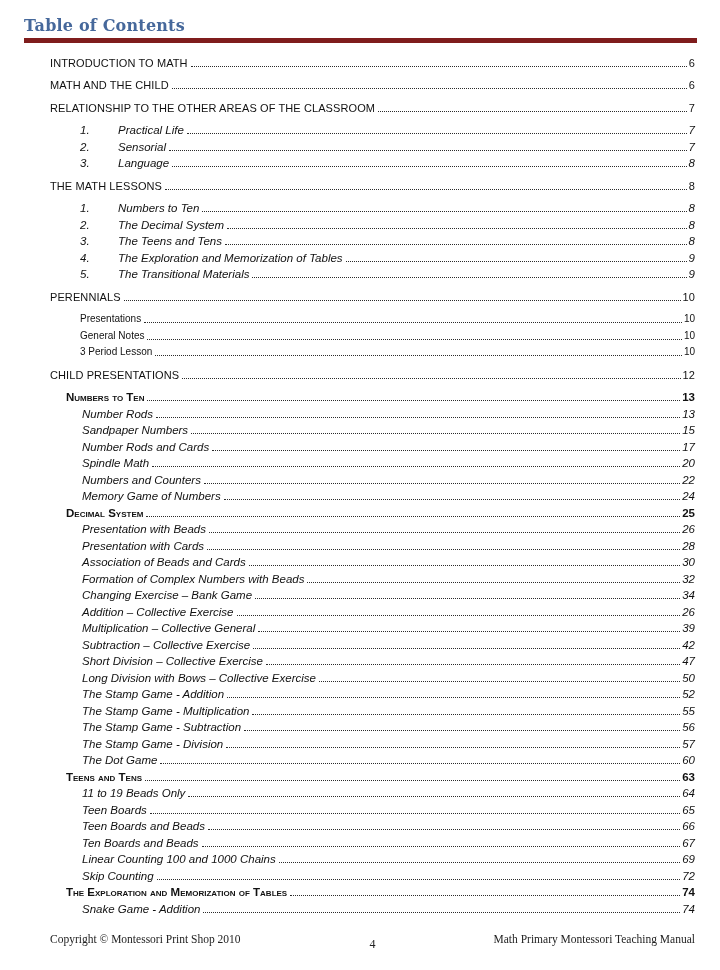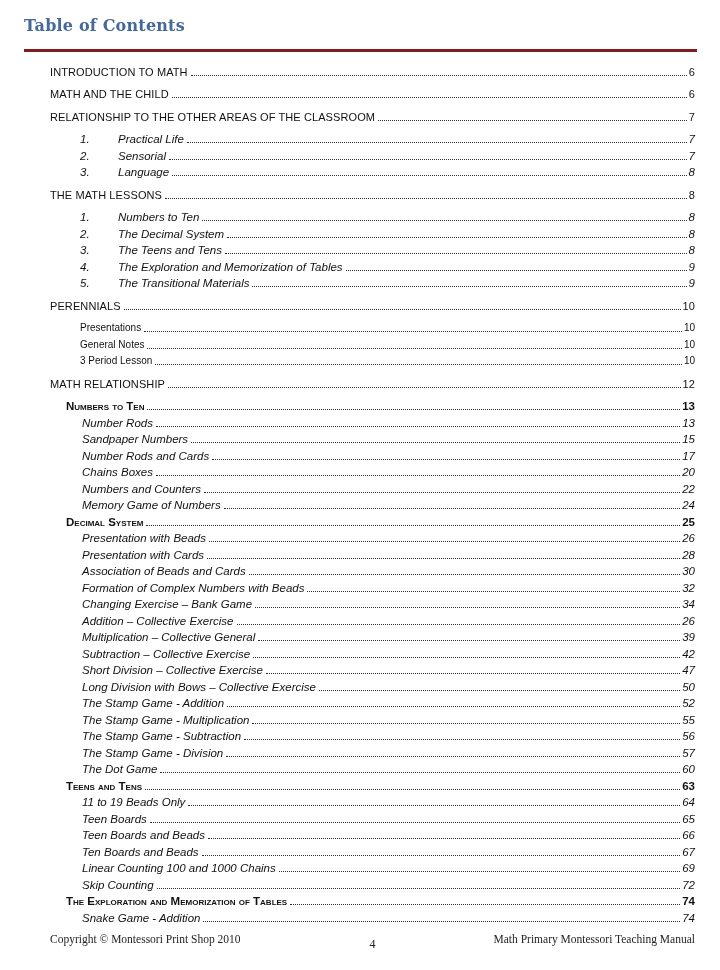--- a/index.html
+++ b/index.html
@@ -7,22 +7,22 @@
     width:720px;height:970px;
     background:#ffffff;
     font-family:"Liberation Sans",sans-serif;
     position:relative;
     overflow:hidden;
     color:#111;
   }
   
   .doc-header{
     margin:16px 23px 0 24px;
-    border-bottom:3px solid #7f1d1d;
-    padding-bottom:14px;
+    border-bottom:5px solid #7f1d1d;
+    padding-bottom:3px;
   }
   .doc-title{
     font-family:"DejaVu Serif","Liberation Serif",serif;
     font-weight:bold;
     font-size:16px;
     color:#46689B;
     letter-spacing:0.2px;
   }
   
   .toc{
@@ -162,21 +162,21 @@
       <span class="label">General Notes</span>
       <span class="leader"></span>
       <span class="pg">10</span>
     </div>
     <div class="row r-it1">
       <span class="label">3 Period Lesson</span>
       <span class="leader"></span>
       <span class="pg">10</span>
     </div>
     <div class="row r-h1">
-      <span class="label">MATH RELATIONSHIP</span>
+      <span class="label">CHILD PRESENTATIONS</span>
       <span class="leader"></span>
       <span class="pg">12</span>
     </div>
     <div class="row r-sc">
       <span class="label">Numbers to Ten</span>
       <span class="leader"></span>
       <span class="pg">13</span>
     </div>
     <div class="row r-it2">
       <span class="label">Number Rods</span>
@@ -187,21 +187,21 @@
       <span class="label">Sandpaper Numbers</span>
       <span class="leader"></span>
       <span class="pg">15</span>
     </div>
     <div class="row r-it2">
       <span class="label">Number Rods and Cards</span>
       <span class="leader"></span>
       <span class="pg">17</span>
     </div>
     <div class="row r-it2">
-      <span class="label">Chains Boxes</span>
+      <span class="label">Spindle Math</span>
       <span class="leader"></span>
       <span class="pg">20</span>
     </div>
     <div class="row r-it2">
       <span class="label">Numbers and Counters</span>
       <span class="leader"></span>
       <span class="pg">22</span>
     </div>
     <div class="row r-it2">
       <span class="label">Memory Game of Numbers</span>

